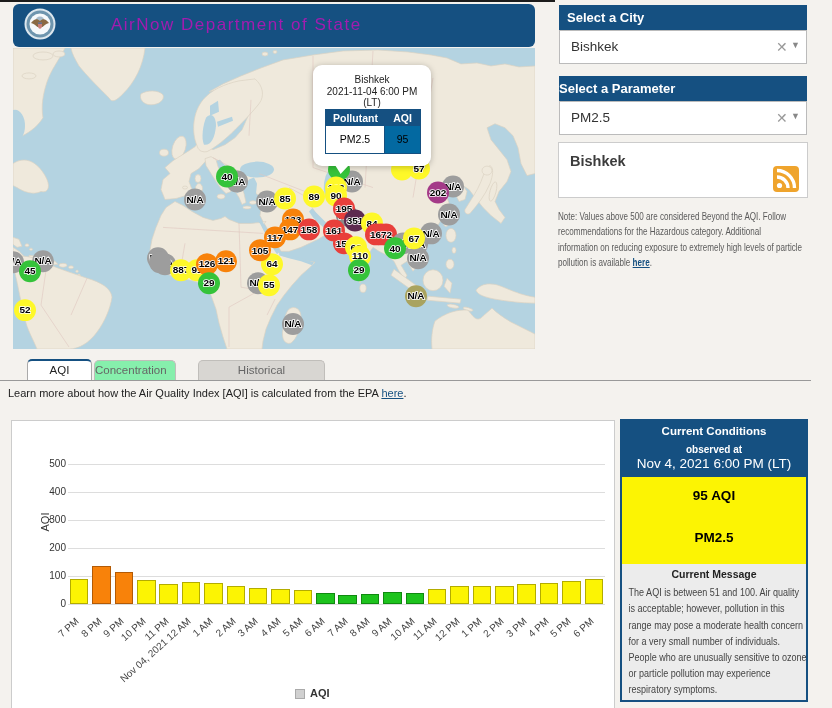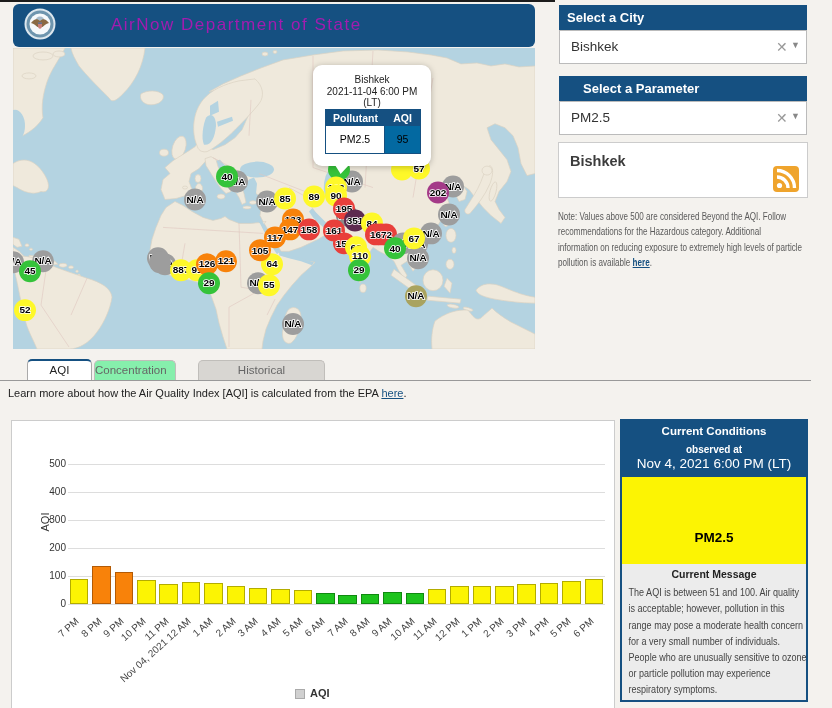--- a/index.html
+++ b/index.html
@@ -222,21 +222,21 @@
         <div style="flex:1;text-align:center;background:#0369a1">95</div>
       </div>
 </div>
 </div>
 
 <div class="abs" style="left:559px;top:5px;width:248px;height:25px;background:#155081;color:#fff;font-weight:bold;font-size:13px;line-height:25px;padding-left:8px">Select a City</div>
 <div class="abs" style="left:559px;top:30px;width:248px;height:34px;background:#fff;border:1px solid #bbb;font-size:13.5px;color:#333;line-height:32px;padding-left:11px">Bishkek
   <span style="position:absolute;left:216px;top:0;color:#999;font-size:14px">✕</span>
   <span style="position:absolute;left:231px;top:-2px;color:#888;font-size:9px">▼</span>
 </div>
-<div class="abs" style="left:559px;top:76px;width:248px;height:25px;background:#155081;color:#fff;font-weight:bold;font-size:13px;line-height:25px;padding-left:24px">Select a Parameter</div>
+<div class="abs" style="left:559px;top:76px;width:248px;height:25px;background:#155081;color:#fff;font-weight:bold;font-size:13px;line-height:25px;padding-left:0">Select a Parameter</div>
 <div class="abs" style="left:559px;top:101px;width:248px;height:34px;background:#fff;border:1px solid #bbb;font-size:13.5px;color:#333;line-height:32px;padding-left:11px">PM2.5
   <span style="position:absolute;left:216px;top:0;color:#999;font-size:14px">✕</span>
   <span style="position:absolute;left:231px;top:-2px;color:#888;font-size:9px">▼</span>
 </div>
 <div class="abs" style="left:558px;top:142px;width:250px;height:56px;background:#fff;border:1px solid #ccc">
   <div style="position:absolute;left:11px;top:10px;font-weight:bold;font-size:14.5px;color:#3c3c3c">Bishkek</div>
   <svg style="position:absolute;right:8px;bottom:5px" width="26" height="26" viewBox="0 0 26 26">
     <rect width="26" height="26" rx="4" fill="#efa42d"></rect>
     <circle cx="6.5" cy="19.5" r="2.6" fill="#fff"></circle>
     <path d="M4,11 a11,11 0 0 1 11,11" stroke="#fff" stroke-width="3.4" fill="none"></path>
@@ -318,17 +318,18 @@
   <div style="position:absolute;left:298px;top:266px;font-size:11px;font-weight:bold;color:#333">AQI</div>
 </div>
 
 <div class="abs" style="left:620px;top:419px;width:188px;height:283px;border:2px solid #155081;background:#ececec">
   <div style="background:#155081;color:#fff;text-align:center;height:55.6px;position:relative">
     <div style="position:absolute;top:4px;width:100%;font-size:11.5px;font-weight:bold">Current Conditions</div>
     <div style="position:absolute;top:23px;width:100%;font-size:10px;font-weight:bold">observed at</div>
     <div style="position:absolute;top:34.5px;width:100%;font-size:13.5px;font-weight:normal">Nov 4, 2021 6:00 PM (LT)</div>
   </div>
   <div style="background:#fcf403;text-align:center;height:87.8px;color:#000;font-weight:bold;font-size:13.5px;position:relative">
+    <div style="position:absolute;top:11px;width:100%">95 AQI</div>
     <div style="position:absolute;top:53.5px;width:100%">PM2.5</div>
   </div>
   <div style="text-align:center;font-size:10.5px;font-weight:bold;color:#222;margin-top:4px">Current Message</div>
   <div style="font-size:11px;color:#444;line-height:16.1px;padding:4px 0 0 8px;width:220px;transform:scaleX(0.82);transform-origin:left top;white-space:nowrap">The AQI is between 51 and 100. Air quality<br>is acceptable; however, pollution in this<br>range may pose a moderate health concern<br>for a very small number of individuals.<br>People who are unusually sensitive to ozone<br>or particle pollution may experience<br>respiratory symptoms.</div>
 </div>
 
 </body></html>

